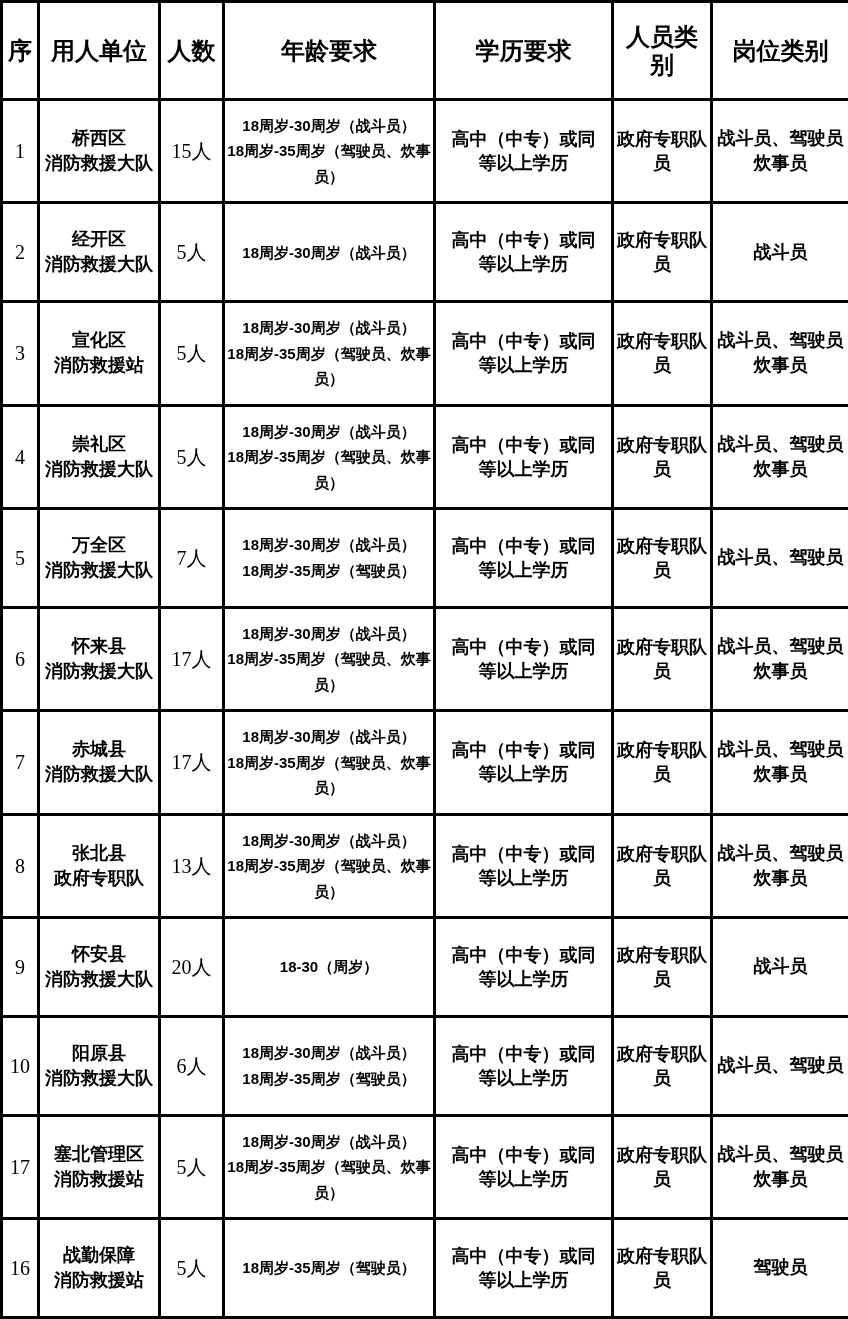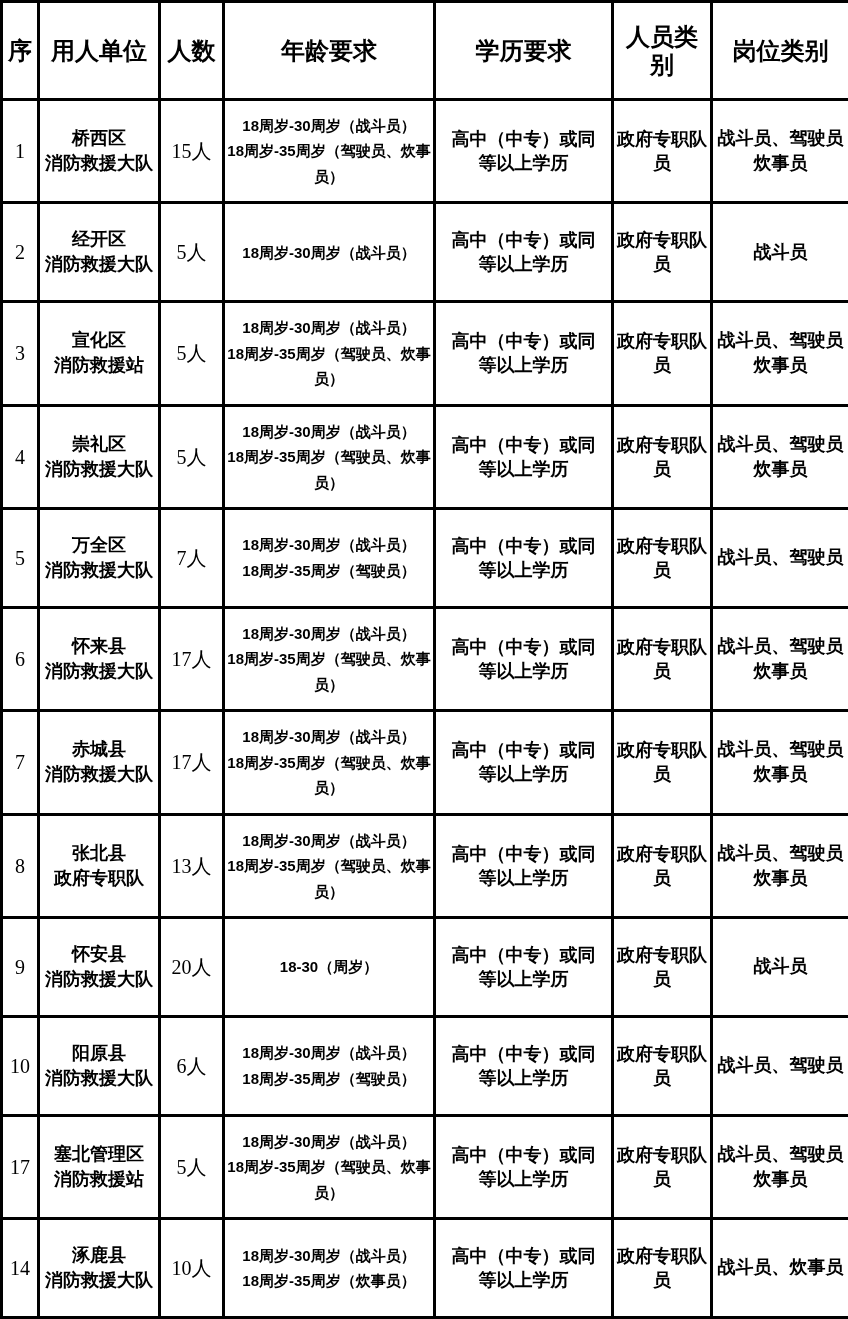--- a/index.html
+++ b/index.html
@@ -228,26 +228,25 @@
         <td class="col-age">18周岁-30周岁（战斗员）
 18周岁-35周岁（驾驶员、炊事员）</td>
         <td class="col-edu">高中（中专）或同
 等以上学历</td>
         <td class="col-type">政府专职队
 员</td>
         <td class="col-post">战斗员、驾驶员
 炊事员</td>
       </tr>
       <tr>
-        <td class="col-no">14</td>
-        <td class="col-unit">涿鹿县
-消防救援大队</td>
-        <td class="col-count">10人</td>
-        <td class="col-age">18周岁-30周岁（战斗员）
-18周岁-35周岁（炊事员）</td>
-        <td class="col-edu">高中（中专）或同
-等以上学历</td>
-        <td class="col-type">政府专职队
-员</td>
-        <td class="col-post">战斗员、炊事员</td>
+        <td class="col-no">16</td>
+        <td class="col-unit">战勤保障
+消防救援站</td>
+        <td class="col-count">5人</td>
+        <td class="col-age">18周岁-35周岁（驾驶员）</td>
+        <td class="col-edu">高中（中专）或同
+等以上学历</td>
+        <td class="col-type">政府专职队
+员</td>
+        <td class="col-post">驾驶员</td>
       </tr>
     </tbody>
 </table>
 
 </body></html>

